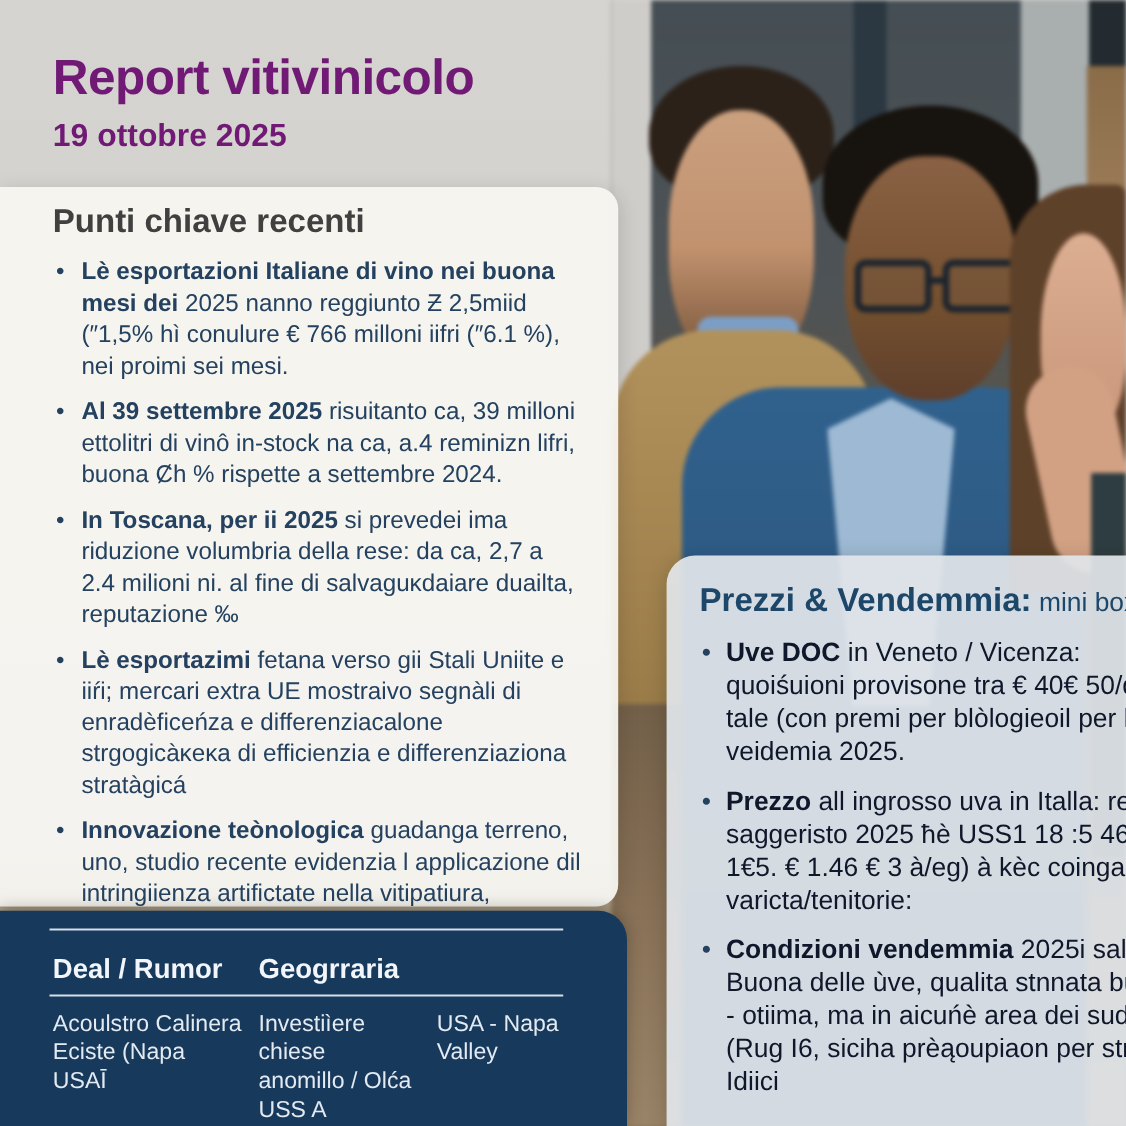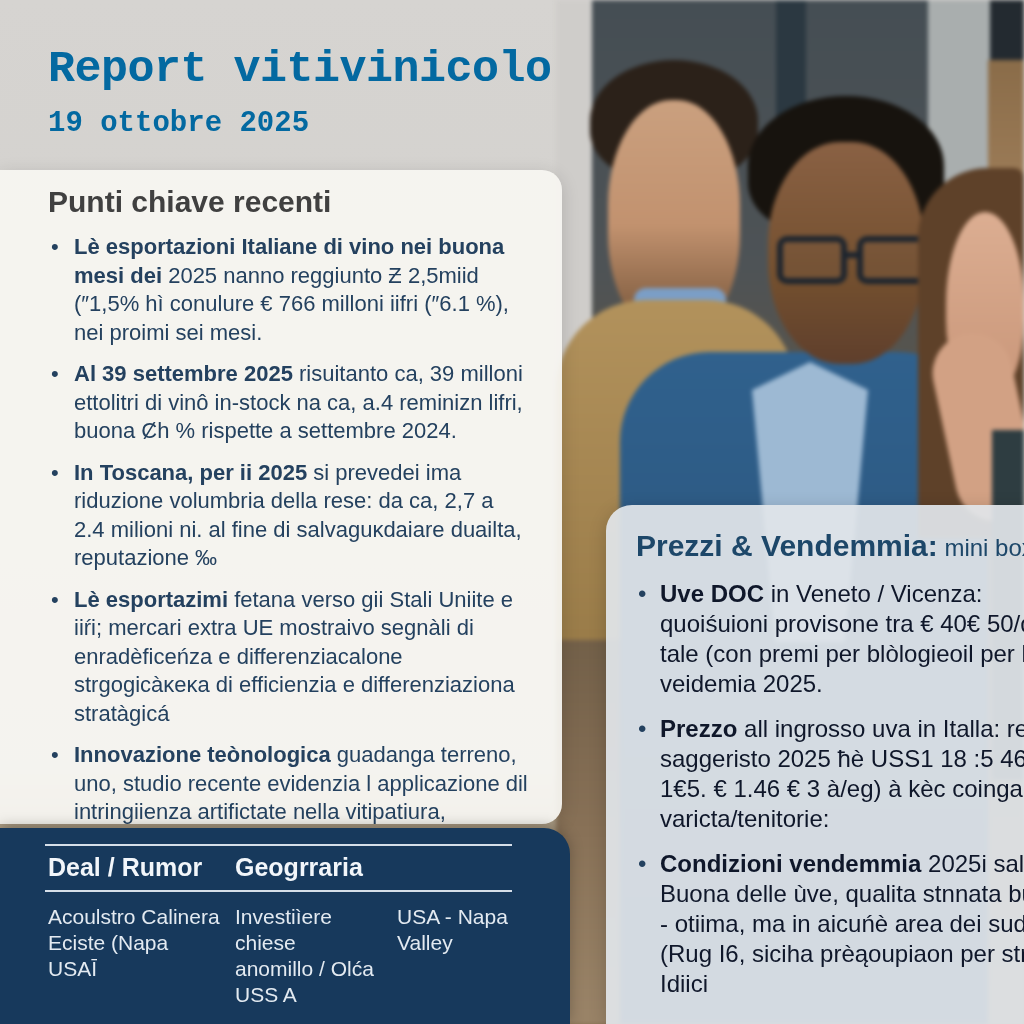--- a/index.html
+++ b/index.html
@@ -37,21 +37,21 @@
     background:rgba(120,90,70,.25);box-sizing:border-box;}
   .m2-glass-l{left:221px;} .m2-glass-r{left:301px;}
   .m2-bridge{left:288px;top:252px;width:16px;height:6px;background:#1c242e;}
   .w-hair{left:362px;top:168px;width:106px;height:370px;background:#5e4129;border-radius:70px 10px 0 0;}
   .w-face{left:390px;top:212px;width:78px;height:185px;border-radius:50% 50% 42% 42%;
     background:linear-gradient(180deg,#dcae92,#c99679);}
   .w-hand{left:388px;top:332px;width:80px;height:190px;background:#d2a184;border-radius:42px;transform:rotate(-12deg);}
   .ph-teal-right{left:436px;top:430px;width:32px;height:350px;background:#2e3d41;}
 
   
-  .title-block{position:absolute;left:48px;top:44px;color:#0369a1;z-index:5;font-family:Liberation Mono, monospace;}
+  .title-block{position:absolute;left:48px;top:44px;color:#701a75;z-index:5;}
   .title-block h1{margin:0;font-size:45px;font-weight:700;letter-spacing:-0.5px;}
   .title-block .date{margin-top:12px;font-size:29px;font-weight:700;}
 
   .panel{position:absolute;box-sizing:border-box;z-index:4;}
   .panel-left{left:0;top:170px;width:562px;height:654px;
     background:rgba(247,245,241,0.94);border-radius:0 20px 20px 0;
     padding:15px 34px 0 48px;box-shadow:0 4px 18px rgba(0,0,0,0.15);}
   .panel-left h2{margin:0 0 14px 0;font-size:30px;font-weight:700;color:#404040;}
   ul.points{list-style:none;margin:0;padding:0;}
   ul.points li{position:relative;padding-left:26px;margin-bottom:13px;
@@ -68,21 +68,21 @@
   ul.prices{list-style:none;margin:0;padding:0;}
   ul.prices li{position:relative;padding-left:24px;margin-bottom:15px;
     font-size:24px;line-height:30px;color:#0f172a;}
   ul.prices li::before{content:"\2022";position:absolute;left:2px;top:0;color:#24415f;}
 
   .panel-navy{left:0;top:828px;width:570px;height:196px;background:#17395c;
     border-radius:0 26px 0 0;padding:16px 44px 0 48px;box-shadow:0 -2px 14px rgba(0,0,0,0.25);}
   .panel-navy h2{margin:0 0 13px 0;font-size:30px;font-weight:700;color:#f4f7fa;}
   .tline{border:none;border-top:2px solid rgba(235,242,248,0.9);margin:0 0 0 -3px;width:467px;}
   .tgrid{display:grid;grid-template-columns:175px 150px 150px;column-gap:12px;width:467px;}
-  .tgrid .th{font-size:25px;font-weight:700;color:#f2f6fa;padding:7px 0 8px 0;}
+  .tgrid .th{font-size:25px;font-weight:700;color:#f2f6fa;padding:7px 0 8px 0;margin-top:14px;}
   .tgrid .td{font-size:21px;line-height:26px;color:#e3eaf1;white-space:pre-line;padding:12px 0 2px 0;}
 </style>
 </head>
 <body>
 
 <div class="canvas">
 
   <div class="photo-wall"></div>
   <div class="photo-right">
     <div class="ph-wall-patch"></div>

